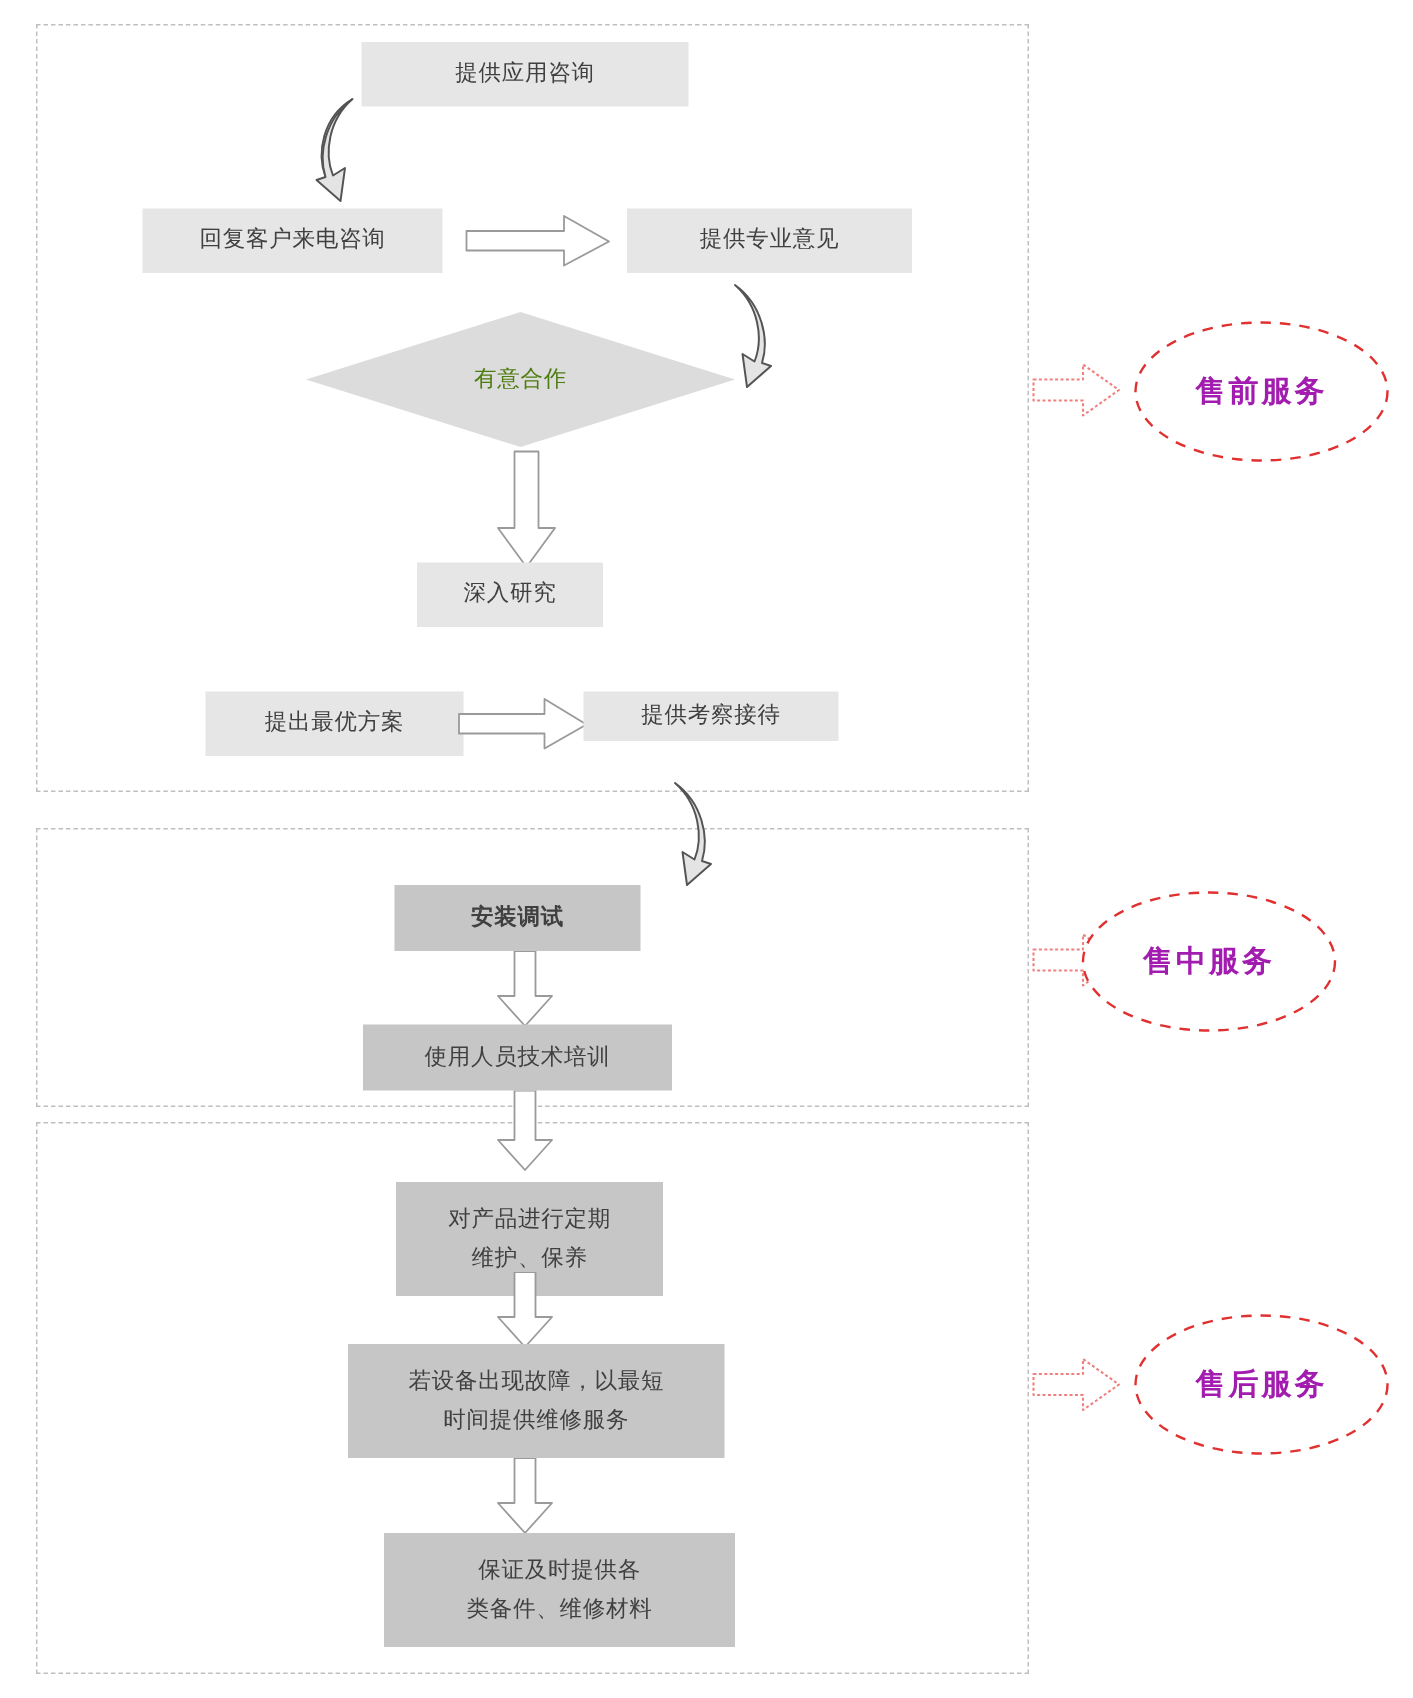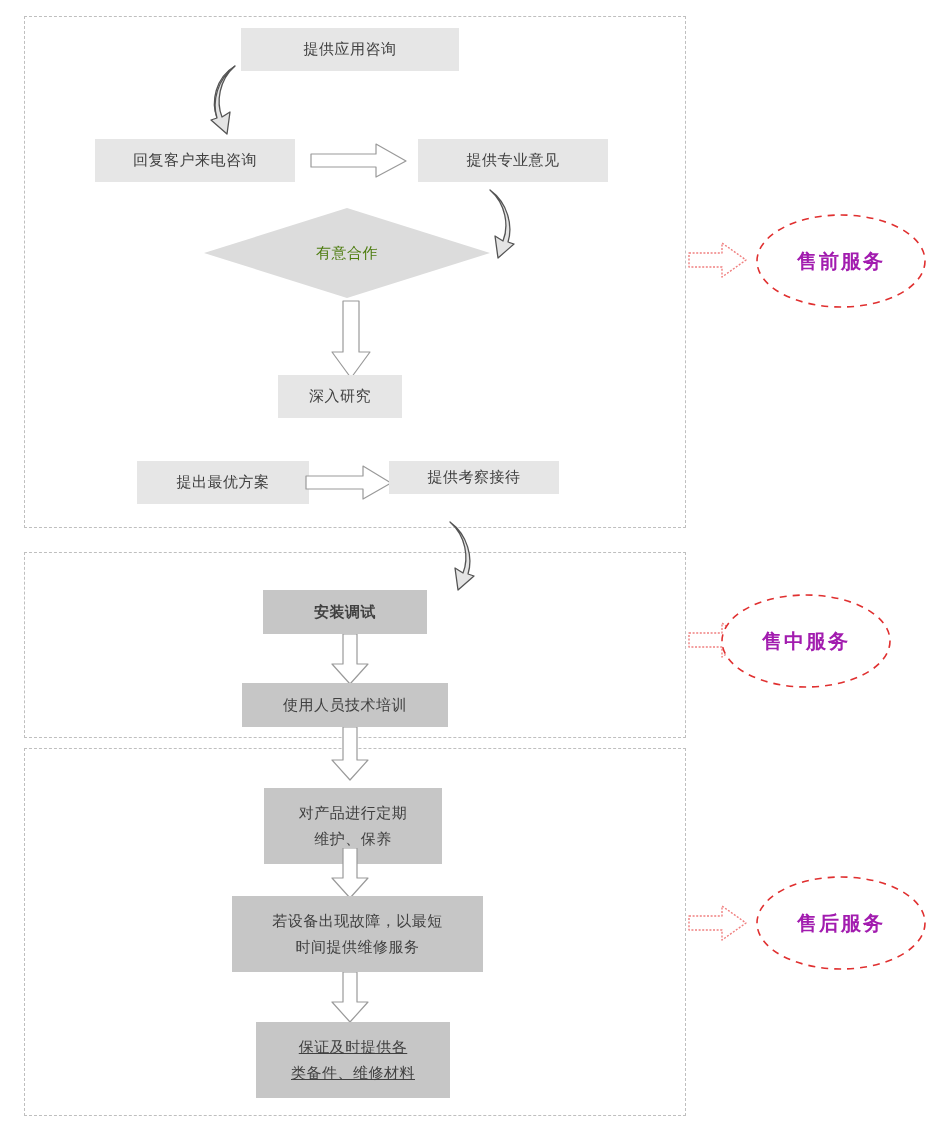--- a/index.html
+++ b/index.html
@@ -190,21 +190,21 @@
 
   <div class="proc-box dark" style="left:232px; top:896px; width:251px; height:76px;">
     <span class="ln">若设备出现故障，以最短</span>
     <span class="ln">时间提供维修服务</span>
   </div>
 
   <svg class="arrow-svg" style="left:330px; top:972px;" width="40" height="52" viewBox="0 0 40 52">
     <path d="M13 0 L 27 0 L 27 30 L 38 30 L 20 50 L 2 30 L 13 30 Z" fill="#ffffff" stroke="#9a9a9a" stroke-width="1.2" stroke-linejoin="round"></path>
   </svg>
 
-  <div class="proc-box dark" style="left:256px; top:1022px; width:194px; height:76px;text-decoration:underline;">
+  <div class="proc-box dark" style="left:256px; top:1022px; width:234px; height:76px;">
     <span class="ln">保证及时提供各</span>
     <span class="ln">类备件、维修材料</span>
   </div>
 
   <svg class="arrow-svg" style="left:688px; top:903px;" width="60" height="40" viewBox="0 0 60 40">
     <path d="M1 13 L 34 13 L 34 3 L 58 20 L 34 37 L 34 27 L 1 27 Z" fill="#ffffff" stroke="#f08080" stroke-width="1.4" stroke-dasharray="2 1.6" stroke-linejoin="round"></path>
   </svg>
   <div class="ellipse-wrap" style="left:755px; top:875px; width:172px; height:96px;">
     <svg width="172" height="96" viewBox="0 0 172 96">
       <ellipse cx="86" cy="48" rx="84" ry="46" fill="#ffffff" stroke="#e03030" stroke-width="1.6" stroke-dasharray="7 6"></ellipse>

